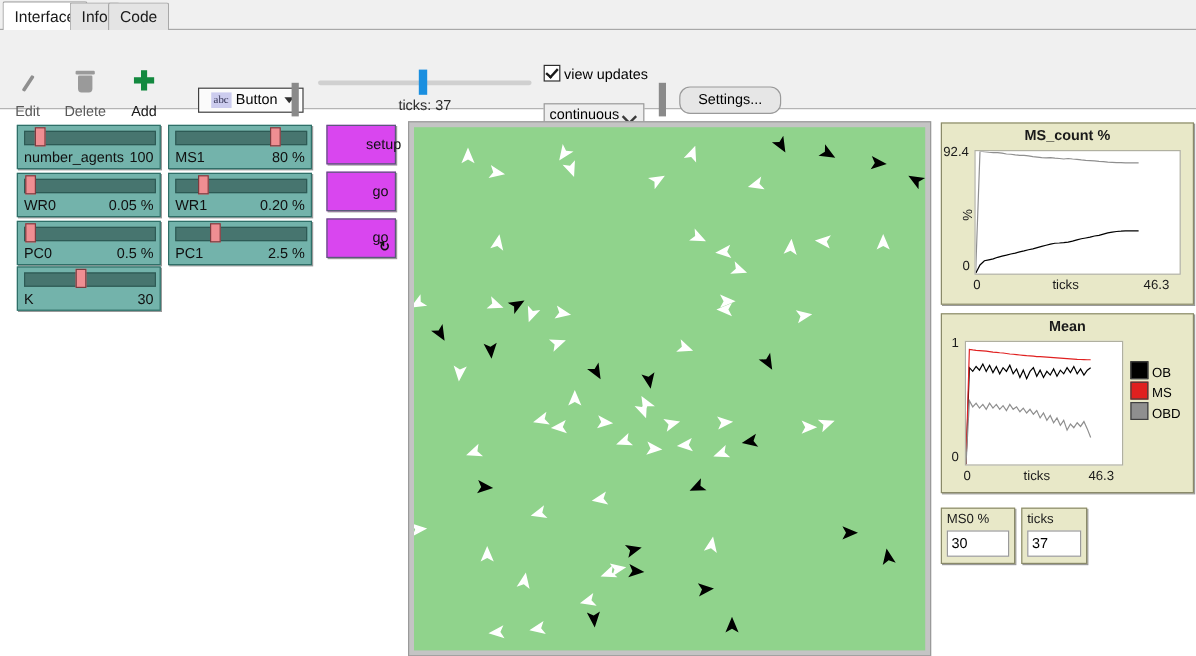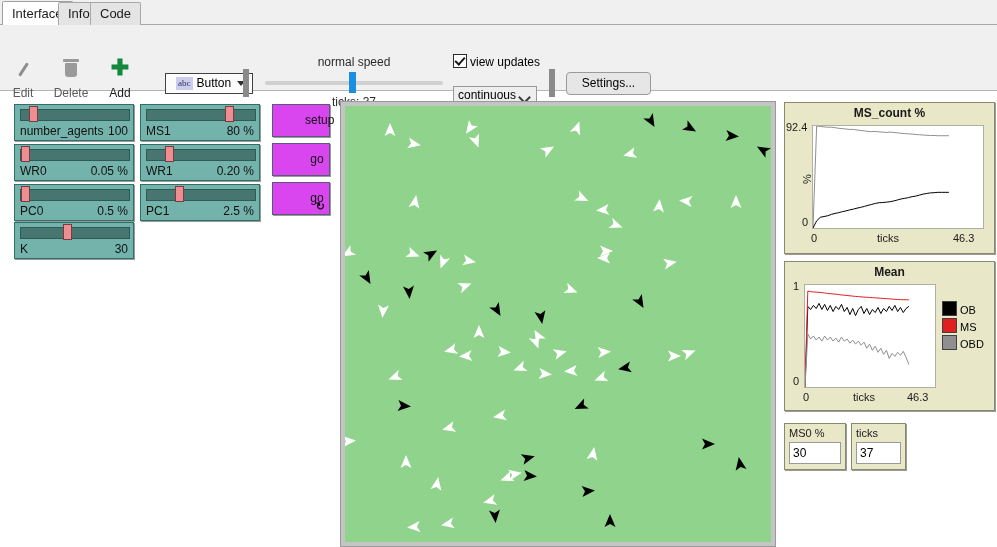--- a/index.html
+++ b/index.html
@@ -223,21 +223,21 @@
   .settings-btn {
     position: absolute;
     left: 566px; top: 47px;
     width: 85px; height: 23px;
     background: #e6e6e6;
     border: 1px solid #9a9a9a;
     box-sizing: border-box;
     font-size: 12px;
     line-height: 21px;
     text-align: center;
-    border-radius: 4px;
+    border-radius: 9px;
   }
 
   
   .slider {
     position: absolute;
     width: 120px; height: 37px;
     background: #73b3ab;
     border: 1px solid #2f6f68;
     box-sizing: border-box;
     box-shadow: 1px 1px 0 #9a9a9a;
@@ -437,21 +437,20 @@
   </div>
 
   <div class="widget-select">
     <span class="abc">abc</span><span class="wlabel">Button</span>
     <span class="carrow"></span>
   </div>
 
   <div class="tsep" id="sep-1"></div>
 
   <div class="speed-wrap">
-    <div class="speed-title">normal speed</div>
     <div class="speed-track">
       <div class="speed-thumb"></div>
     </div>
     <div class="ticks-line">ticks: 37</div>
   </div>
 
   <div class="viewupdates">
     <span class="cbox"></span><span>view updates</span>
   </div>
 

